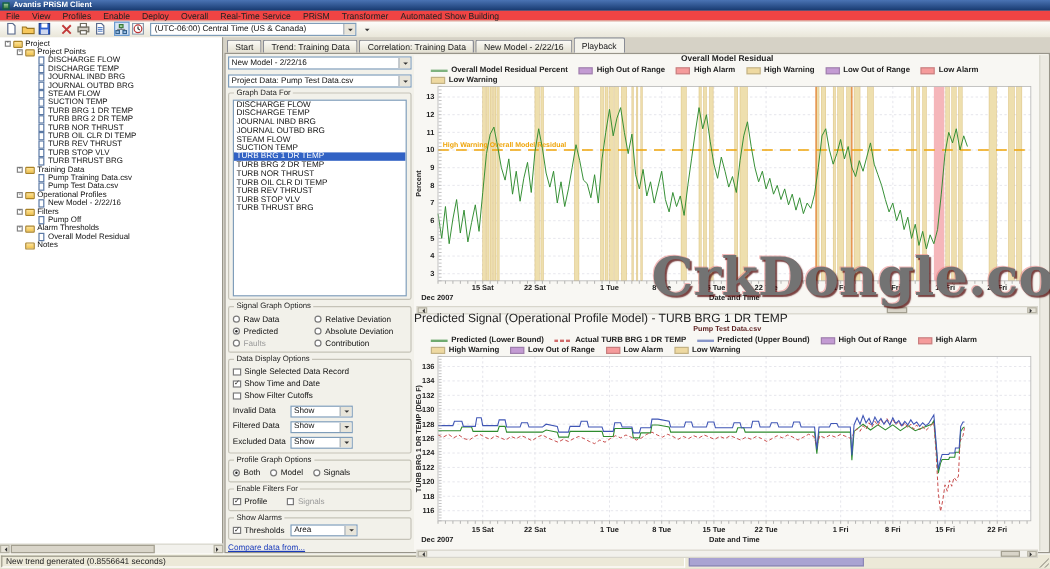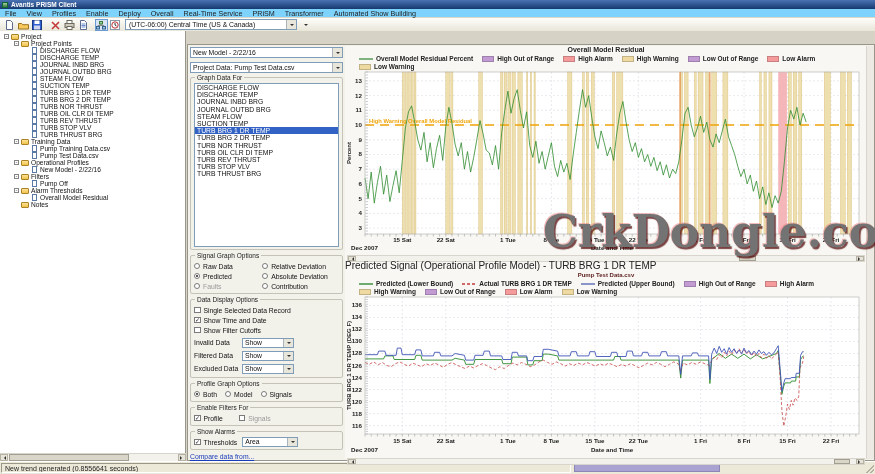--- a/index.html
+++ b/index.html
@@ -1,20 +1,20 @@
 <!DOCTYPE html>
 <html><head>
 <meta charset="utf-8">
 <style>
   html,body{width:875px;height:474px;margin:0;overflow:hidden;font-family:"Liberation Sans",sans-serif;background:#d6d2c6;position:relative;-webkit-font-smoothing:antialiased}
   *{box-sizing:border-box}
   
   .titlebar{position:absolute;left:0;top:0;right:0;height:9px;background:linear-gradient(#4a73b4,#16386e);display:flex;align-items:center;padding-left:2px;color:#fff;font-size:6.5px;font-weight:bold}
   .app-icon{width:6px;height:6px;background:linear-gradient(#9fd09f,#3a7a3a);border:0.5px solid #163;margin-right:3px}
-  .menubar{position:absolute;left:0;top:9px;right:0;height:9px;background:#7dd3fc;border-bottom:1px solid #dbd8ca;display:flex;align-items:center;font-size:7.2px;color:#222}
+  .menubar{position:absolute;left:0;top:9px;right:0;height:9px;background:#ef4444;border-bottom:1px solid #dbd8ca;display:flex;align-items:center;font-size:7.2px;color:#222}
   .mitem{padding:0 5px;line-height:9px}
   .toolbar{position:absolute;left:0;top:18px;right:0;height:13px;background:linear-gradient(#fdfdfa,#e9e6d9);display:flex;align-items:center;padding-left:2px}
   .tbtn{display:inline-flex;align-items:center;justify-content:center;width:13px;height:12px;margin:0 .5px}
   .tbtn.active{border:1px solid #6a9ad0;background:#d6e4f5}
   .tsep{width:1px;height:10px;background:#c8c5b8;margin:0 2px}
   .tz{display:inline-flex;align-items:center;width:172px;height:11px;background:#fff;border:1px solid #7f9db9;font-size:6.8px;padding-left:3px;position:relative;margin-left:3px;color:#111;white-space:nowrap;overflow:hidden}
   .dropbtn{width:9px;height:11px;margin-left:4px;display:flex;align-items:center;justify-content:center}
   .tri{width:0;height:0;border:2.6px solid transparent;border-top-color:#333;margin-top:2px}
   
   .tree{position:absolute;left:0;top:31px;width:186px;bottom:13px;background:#fff;border-right:1px solid #98958a;padding:2px 0 0 1px;overflow:hidden}
@@ -279,20 +279,27 @@
   <span class="sarrow" style="left:0">
       <span class="tri" style="transform:rotate(90deg);margin:0"></span>
     </span>
   <span class="thumb" style="left:9px;width:120px"></span>
   <span class="sarrow" style="right:0">
       <span class="tri" style="transform:rotate(-90deg);margin:0"></span>
     </span>
 </div>
 
 <div class="main-right">
+  <div class="tabstrip" id="tabstrip">
+      <span class="tab">Start</span>
+      <span class="tab">Trend: Training Data</span>
+      <span class="tab">Correlation: Training Data</span>
+      <span class="tab">New Model - 2/22/16</span>
+      <span class="tab active">Playback</span>
+    </div>
   <div class="panel">
 
     <div class="controls">
       <div class="ddl">
         <span>New Model - 2/22/16</span>
         <span class="caret">
             <span class="tri"></span>
           </span>
       </div>
       <div class="ddl">

